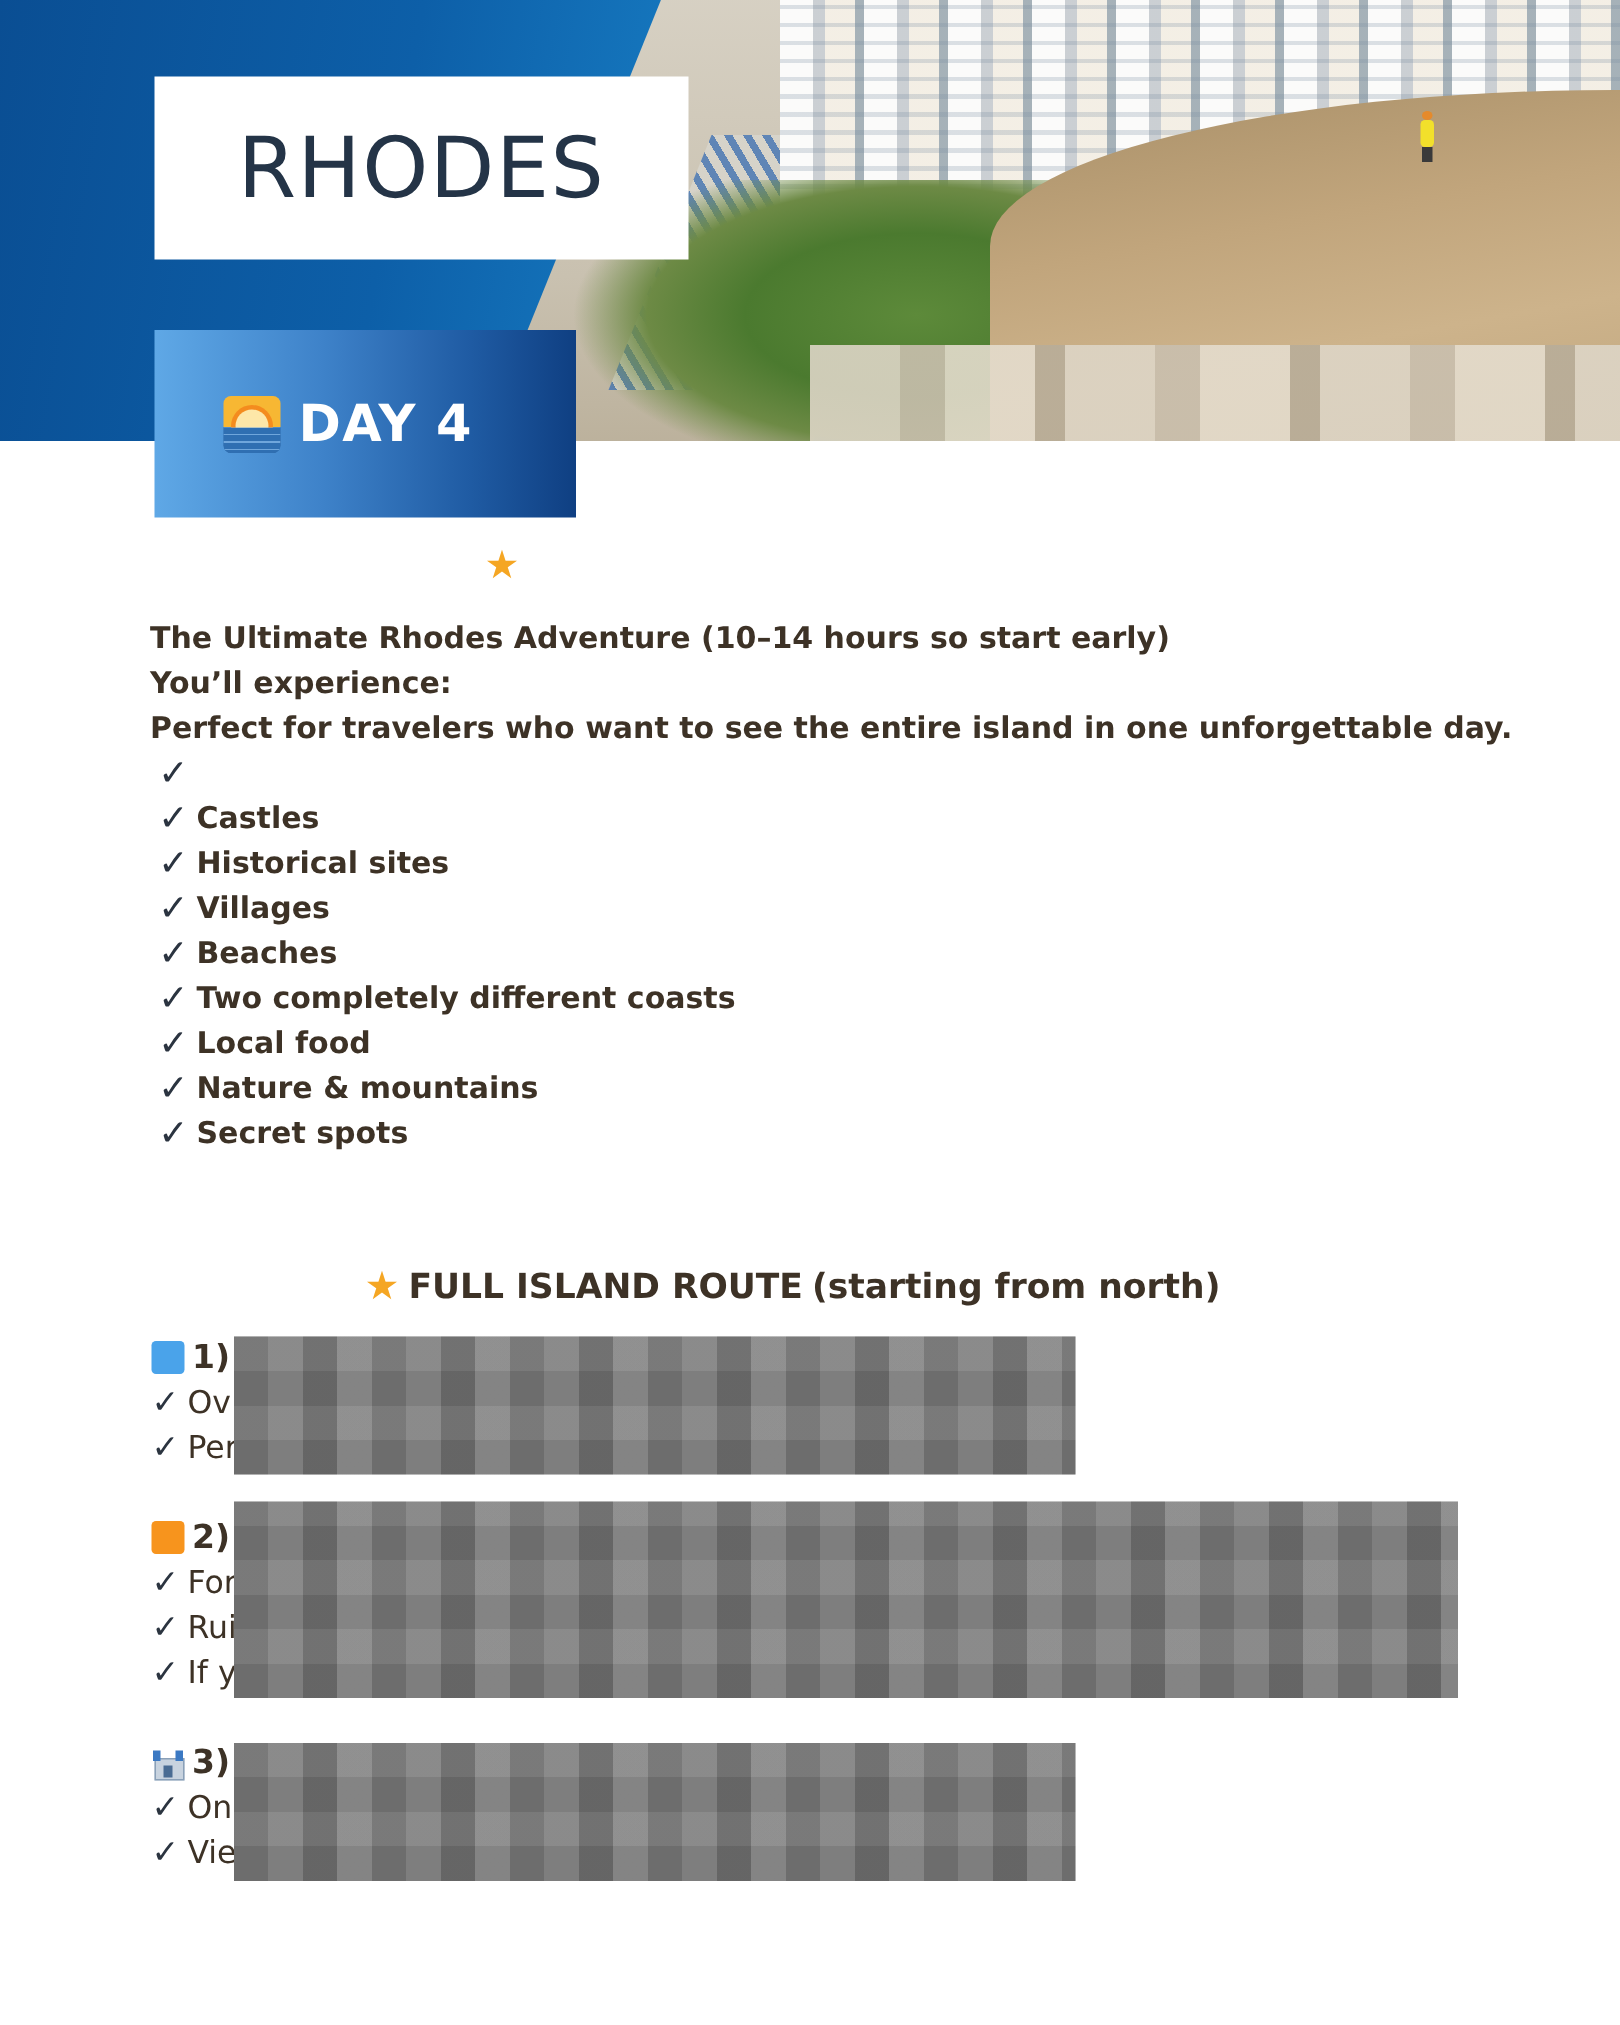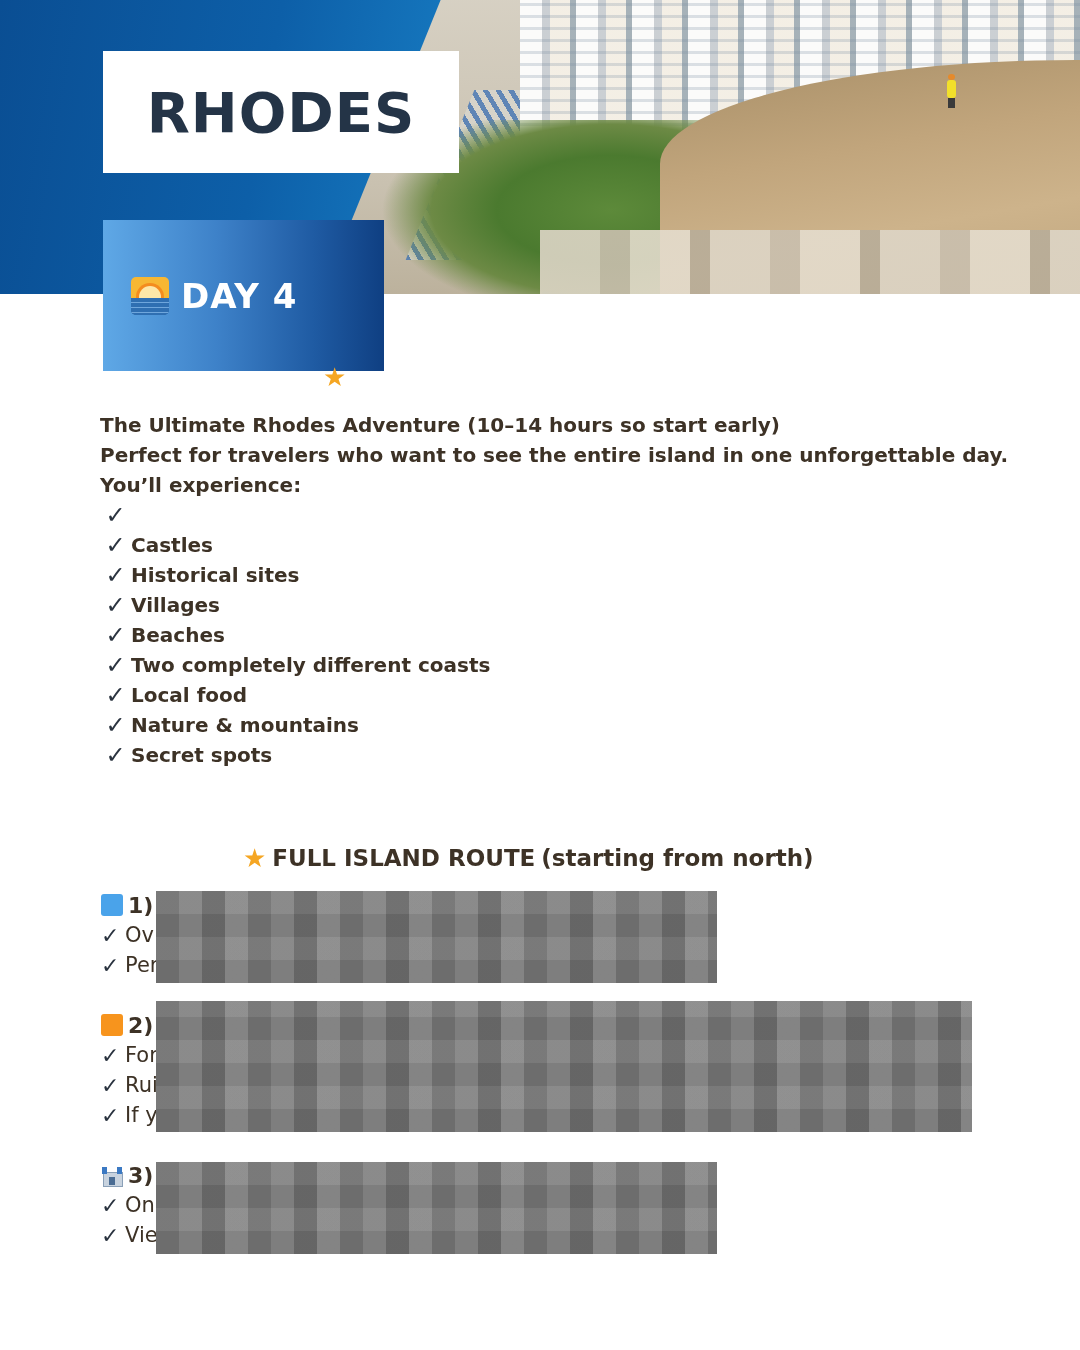--- a/index.html
+++ b/index.html
@@ -29,26 +29,26 @@
       background: linear-gradient(170deg, #a88f68 0%, #c1a57c 35%, #cdb38b 60%, #bba27b 100%);
       border-top-left-radius: 80% 40%; }
     .rocks { position: absolute; left: 540px; top: 230px; width: 540px; height: 70px;
       background: repeating-linear-gradient(90deg,#ddd5c6 0 60px,#c9bfae 60px 90px,#e4dccd 90px 150px,#b8ad99 150px 170px); opacity:.9; }
     .runner { position: absolute; left: 947px; top: 80px; width: 9px; height: 18px; background:#f2e02b; border-radius:3px; }
     .runner::before { content:""; position:absolute; left:1px; top:-6px; width:7px; height:6px; background:#e58a2b; border-radius:50%; }
     .runner::after { content:""; position:absolute; left:1px; top:18px; width:7px; height:10px; background:#3a3a3a; }
 
     .title-box { position: absolute; left: 103px; top: 51px; width: 356px; height: 122px;
       background: #ffffff; display:flex; align-items:center; justify-content:center; }
-    .title-box span { font-family: "DejaVu Sans", sans-serif; font-weight: bold; font-size: 56px;
+    .title-box span { font-family: "DejaVu Sans", sans-serif; font-weight: normal; font-size: 56px;
       color: #243447; letter-spacing: 1px; }
 
-    .day-box { position: absolute; left: 103px; top: 220px; width: 281px; height: 151px;
+    .day-box { position: absolute; left: 103px; top: 220px; width: 281px; height: 125px;
       background: linear-gradient(90deg, #5fa8e6 0%, #3e82c9 40%, #1f5ba3 75%, #0f3f82 100%);
-      display:flex; align-items:center; padding-left: 28px; gap: 12px; }
+      display:flex; align-items:center; padding-left: 46px; gap: 12px; }
     .sunrise-icon { width: 38px; height: 38px; border-radius: 5px; overflow:hidden; position:relative;
       background: linear-gradient(180deg, #f7b733 0%, #f7b733 55%, #2f6fb2 55%, #2a62a0 100%); }
     .sunrise-icon::before { content:""; position:absolute; left:8px; top:9px; width:22px; height:22px;
       border-radius:50%; background:#fde7a8; box-shadow: 0 0 0 3px #f48c1e; }
     .sunrise-icon::after { content:""; position:absolute; left:0; top:21px; width:38px; height:17px;
       background: repeating-linear-gradient(180deg,#2f6fb2 0 4px,#6fa6dc 4px 5px); }
     .day-label { font-weight: bold; font-size: 34px; color: #ffffff; letter-spacing: 1px; }
 
     
     .heading { position: absolute; font-weight: bold; font-size: 22px; color: #3d3226; white-space: nowrap;
@@ -110,22 +110,22 @@
   <div class="sunrise-icon"></div>
   <span class="day-label">DAY 4</span>
 </div>
 
 <div class="heading h-option">
   <span class="star-icon">★</span>
 </div>
 
 <div class="body-text">
   <div class="line">The Ultimate Rhodes Adventure (10–14 hours so start early)</div>
+  <div class="line">You’ll experience:</div>
   <div class="line">Perfect for travelers who want to see the entire island in one unforgettable day.</div>
-  <div class="line">You’ll experience:</div>
 
   <div class="check-item">
     <span class="check-icon">✓</span>
   </div>
   <div class="check-item">
     <span class="check-icon">✓</span>
     <span>Castles</span>
   </div>
   <div class="check-item">
     <span class="check-icon">✓</span>

